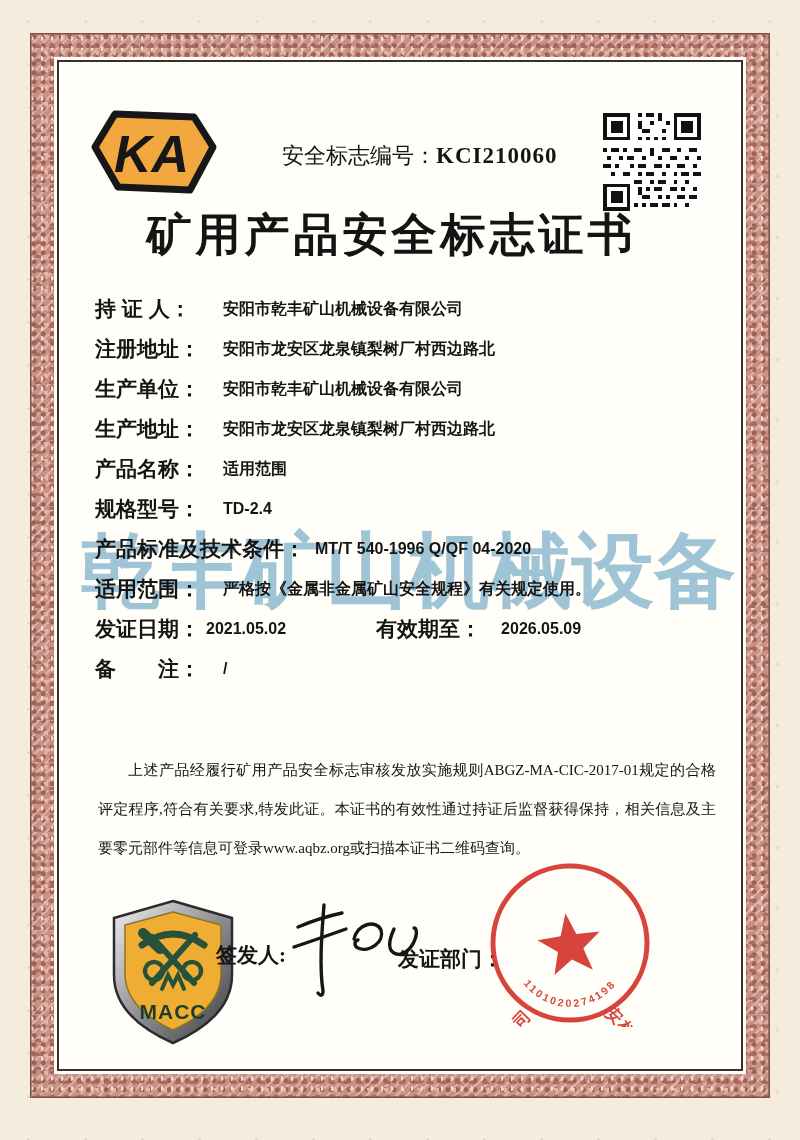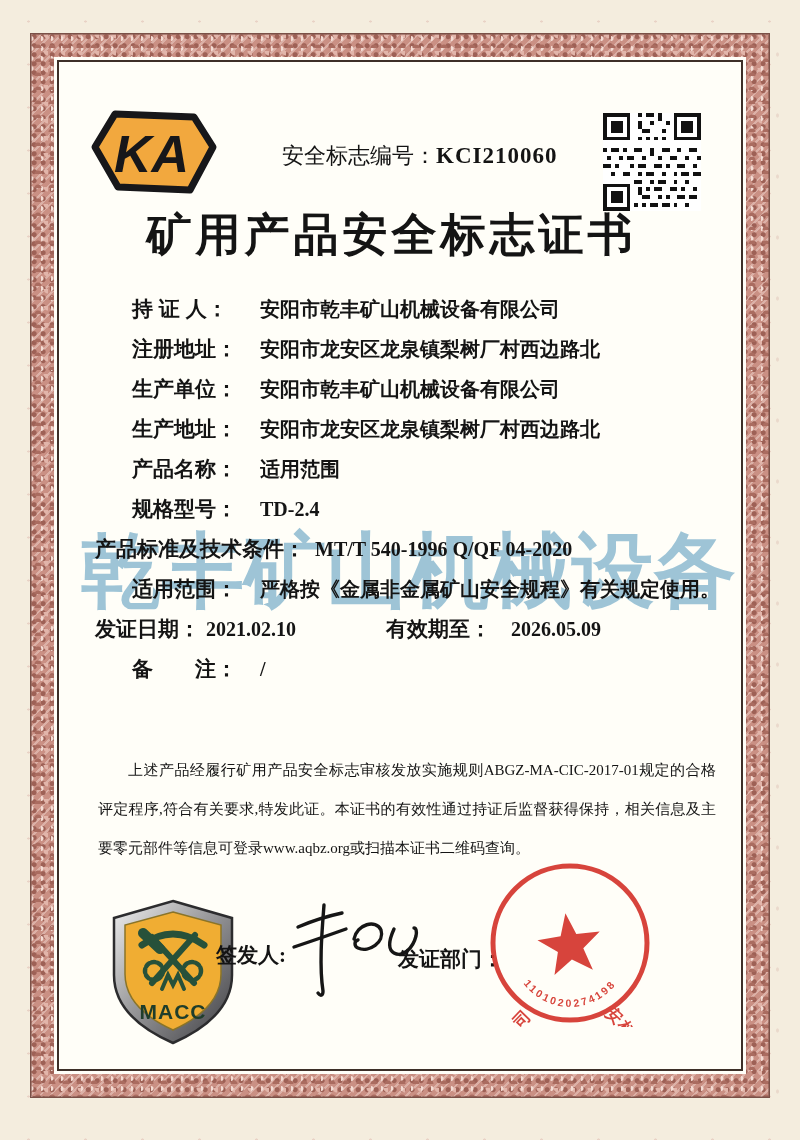--- a/index.html
+++ b/index.html
@@ -48,22 +48,22 @@
   .markno .val{font-size:23px; font-weight:bold; font-family:"Liberation Serif",serif; letter-spacing:1px;}
   .qr{position:absolute; left:549px; top:56px; width:98px; height:98px;}
   .title{
     position:absolute; left:0; right:17px; top:148px; text-align:center;
     font-size:45px; font-weight:bold; letter-spacing:4px;
     font-family:"Liberation Serif",serif;
   }
   .fields{position:absolute; left:41px; right:30px; top:232px;}
   .frow{height:40px; display:flex; align-items:center; white-space:nowrap;}
   .flabel{font-size:21px; font-weight:bold; flex:none;}
-  .w128{width:128px;margin-left:37px;}
-  .fvalue{font-size:20px; font-weight:bold; font-family:Liberation Serif, serif;}
+  .w128{width:128px;}
+  .fvalue{font-size:16px; font-weight:bold; font-family:Liberation Sans, sans-serif;}
   .ml10{margin-left:10px;}
   .ml6{margin-left:6px;}
   .ml90{margin-left:90px;}
   .ml20{margin-left:20px;}
   .para{
     position:absolute; left:44px; right:30px; top:694px;
     font-size:15px; line-height:39px; text-align:justify; text-indent:2em;
     font-family:"Liberation Serif",serif; font-weight:500;
   }
   .macc{position:absolute; left:46px; top:840px; width:146px; height:150px;}
@@ -142,21 +142,21 @@
         <div class="frow">
           <span class="flabel">产品标准及技术条件：</span>
           <span class="fvalue ml10">MT/T 540-1996 Q/QF 04-2020</span>
         </div>
         <div class="frow">
           <span class="flabel w128">适用范围：</span>
           <span class="fvalue">严格按《金属非金属矿山安全规程》有关规定使用。</span>
         </div>
         <div class="frow">
           <span class="flabel">发证日期：</span>
-          <span class="fvalue ml6">2021.02.10</span>
+          <span class="fvalue ml6">2021.05.02</span>
           <span class="flabel ml90">有效期至：</span>
           <span class="fvalue ml20">2026.05.09</span>
         </div>
         <div class="frow">
           <span class="flabel w128">备　　注：</span>
           <span class="fvalue">/</span>
         </div>
       </div>
 
       <div class="para">上述产品经履行矿用产品安全标志审核发放实施规则ABGZ-MA-CIC-2017-01规定的合格评定程序,符合有关要求,特发此证。本证书的有效性通过持证后监督获得保持，相关信息及主要零元部件等信息可登录www.aqbz.org或扫描本证书二维码查询。</div>

